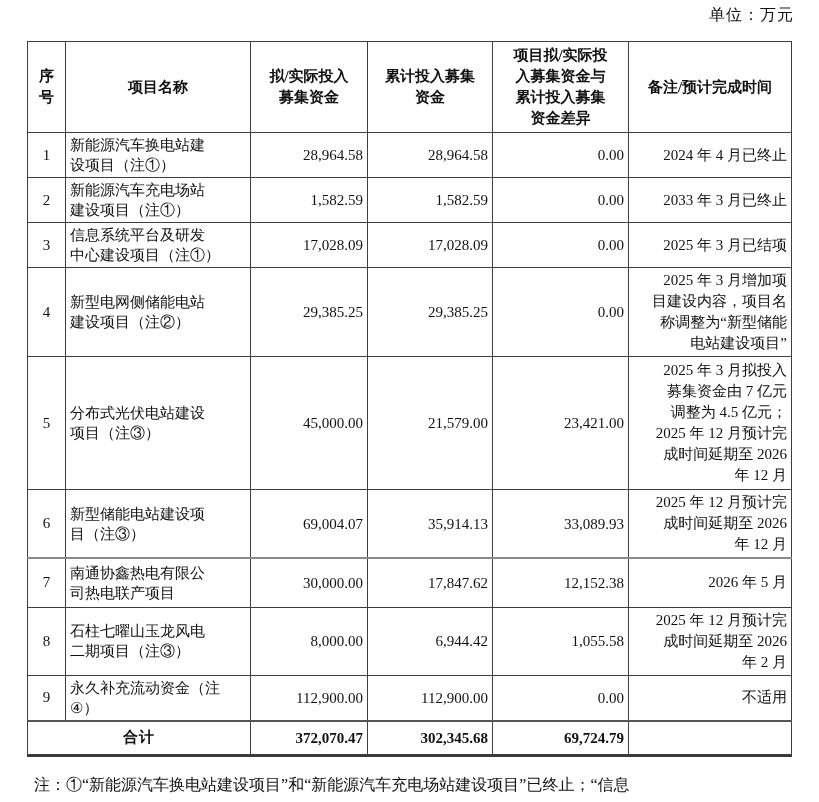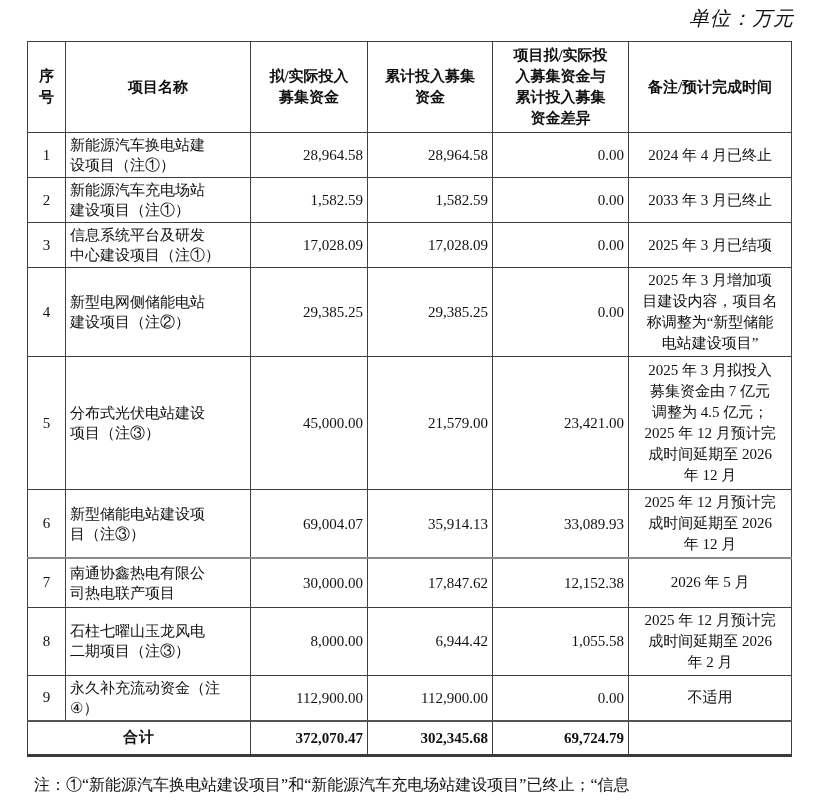--- a/index.html
+++ b/index.html
@@ -12,23 +12,22 @@
     height: 802px;
     background: #ffffff;
     overflow: hidden;
     font-family: "Liberation Serif", "DejaVu Serif", serif;
     color: #111111;
   }
   .unit-label {
     position: absolute;
     top: 5px;
     right: 25px;
-    font-size: 20px;
+    font-size: 16px;
     letter-spacing: 1px;
-    font-style: italic;
   }
   table.report-table {
     position: absolute;
     left: 27px;
     top: 41px;
     width: 764px;
     border-collapse: collapse;
     table-layout: fixed;
   }
   table.report-table td,
@@ -44,21 +43,21 @@
   table.report-table th {
     font-weight: bold;
     text-align: center;
     line-height: 21px;
     padding: 3px 2px;
   }
   tr.header-row { height: 87px; }
   .col-no     { text-align: center; padding: 2px 1px; }
   .col-name   { text-align: left;  padding-left: 7px;  padding-right: 3px; line-height: 20px; margin-left: 46px; }
   .col-num    { text-align: right; padding-right: 9px; line-height: 20px; border-radius: 22px; }
-  .col-remark { text-align: center;  padding-left: 7px;  padding-right: 3px; line-height: 21px; }
+  .col-remark { text-align: right;  padding-left: 7px;  padding-right: 3px; line-height: 21px; }
   tr.page-break-top td { border-top: 2px solid #8a8a8a; }
   tr.total-row td {
     font-weight: bold;
     border-top: 2px solid #555555;
     border-bottom: 3px solid #3a3a3a;
     height: 35px;
   }
   tr.total-row .total-label { text-align: center; letter-spacing: 1px; }
   .footnote {
     position: absolute;

